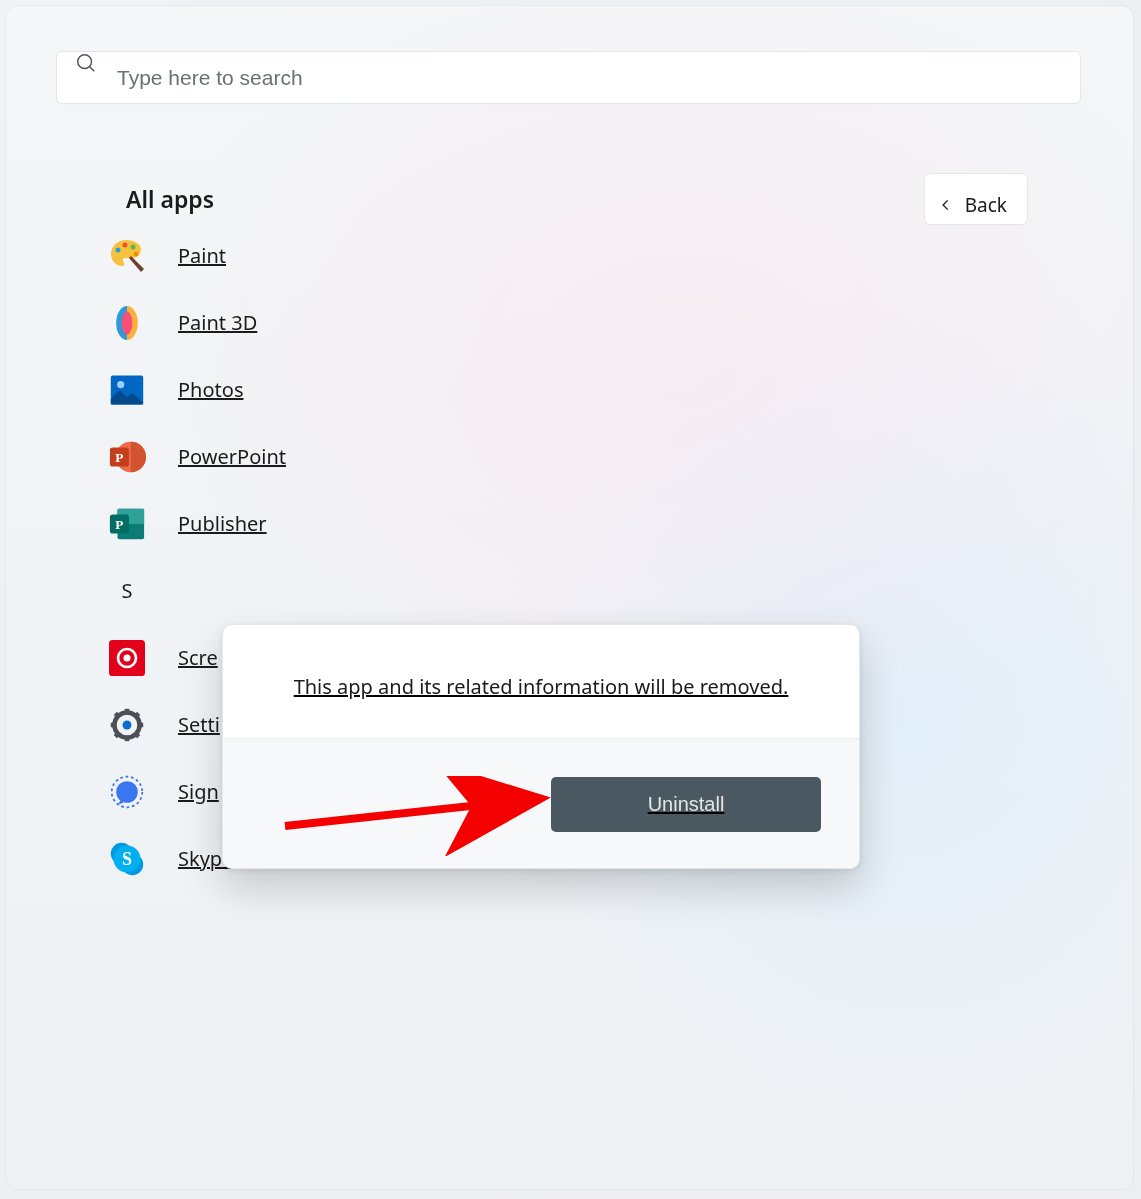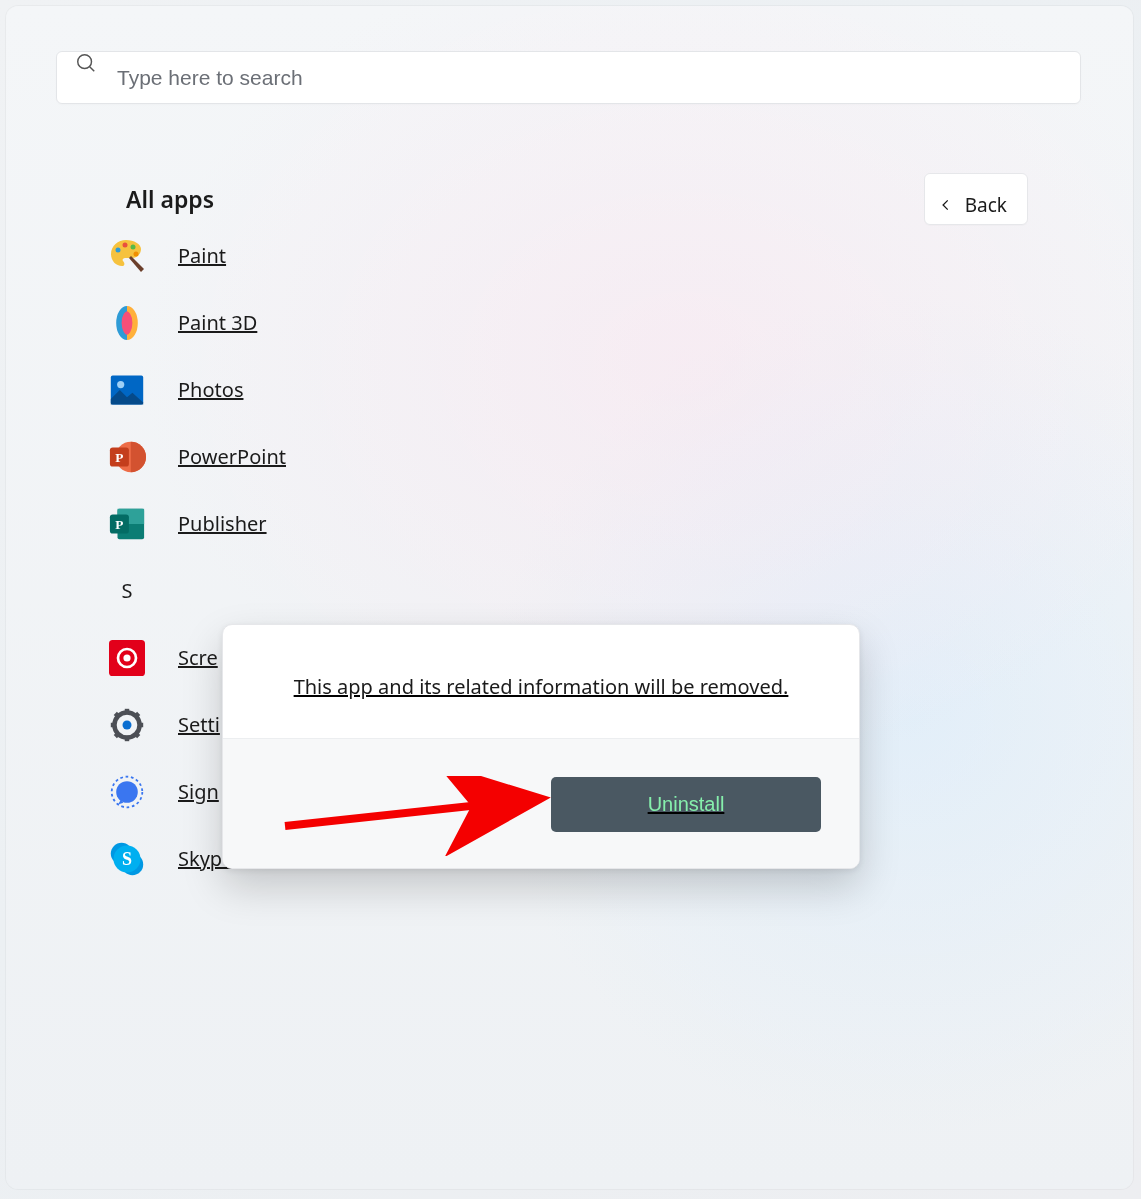--- a/index.html
+++ b/index.html
@@ -57,21 +57,21 @@
   }
   .popup-msg{
     padding:48px 24px 38px 24px;text-align:center;font-size:20px;color:#1b1b1b;
     border-bottom:1px solid #eceef0;
   }
   .popup-actions{
     background:#f7f8f9;padding:38px 38px 36px 38px;display:flex;justify-content:flex-end;
   }
   .uninstall-btn{
     width:270px;height:55px;border:none;border-radius:5px;
-    background:#4a5862;color:#86efac;font-size:20px;cursor:pointer;
+    background:#4a5862;color:#e5e5e5;font-size:20px;cursor:pointer;
     display:flex;align-items:center;justify-content:center;
   }
   .arrow-overlay{
     position:absolute;left:275px;top:770px;width:280px;height:80px;pointer-events:none;
   }
 </style>
 </head>
 <body>
 
 <div class="panel">

